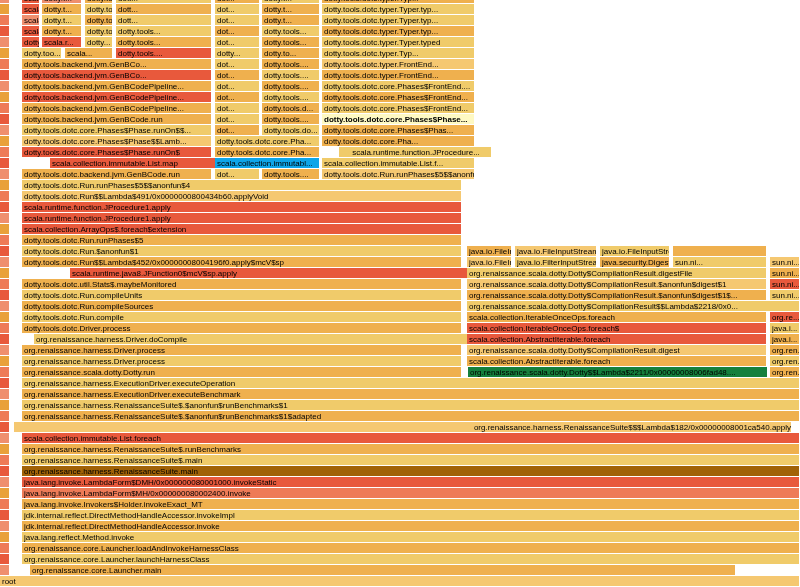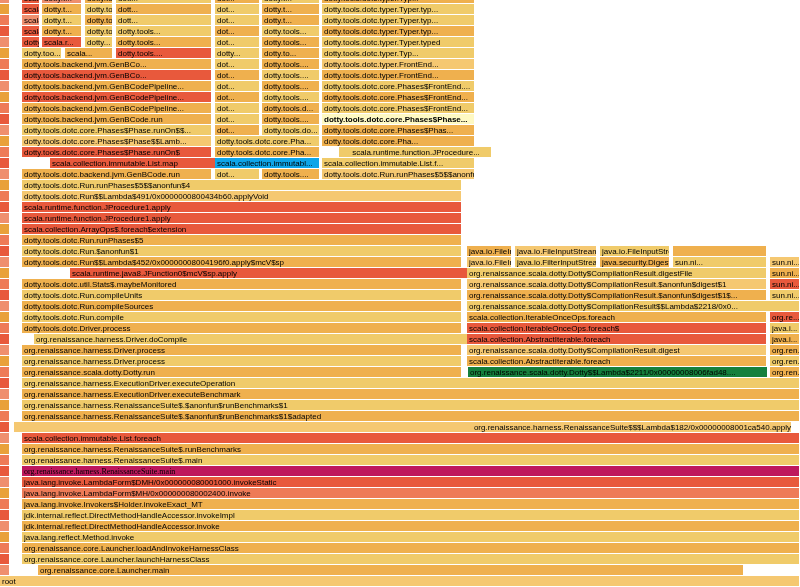--- a/index.html
+++ b/index.html
@@ -50,21 +50,21 @@
   }
 </style>
 </head>
 <body>
 
 <div id="flame">
     <div class="root-frame" style="left: 0px; top: 576px; width: 800px; background: rgb(245, 200, 113);"><span>root</span></div>
     <div class="frame" style="left: 0px; top: 565px; width: 10px; background: rgb(239, 143, 110);">
       <span></span>
     </div>
-    <div class="frame" style="left: 38px; top: 565px; width: 706px; background: rgb(239, 176, 78);">
+    <div class="frame" style="left: 30px; top: 565px; width: 706px; background: rgb(239, 176, 78);">
       <span>org.renaissance.core.Launcher.main</span>
     </div>
     <div class="frame" style="left: 0px; top: 554px; width: 10px; background: rgb(232, 89, 60);">
       <span></span>
     </div>
     <div class="frame" style="left: 22px; top: 554px; width: 778px; background: rgb(240, 203, 106);">
       <span>org.renaissance.core.Launcher.launchHarnessClass</span>
     </div>
     <div class="frame" style="left: 0px; top: 543px; width: 10px; background: rgb(238, 123, 87);">
       <span></span>
@@ -104,21 +104,21 @@
     </div>
     <div class="frame" style="left: 0px; top: 477px; width: 10px; background: rgb(239, 143, 110);">
       <span></span>
     </div>
     <div class="frame" style="left: 22px; top: 477px; width: 778px; background: rgb(232, 89, 60);">
       <span>java.lang.invoke.LambdaForm$DMH/0x000000080001000.invokeStatic</span>
     </div>
     <div class="frame" style="left: 0px; top: 466px; width: 10px; background: rgb(232, 89, 60);">
       <span></span>
     </div>
-    <div class="frame" style="left: 22px; top: 466px; width: 778px; background: #be185d; font-family: Liberation Serif, serif;">
+    <div class="frame" style="left: 22px; top: 466px; width: 778px; background: #a16207;">
       <span>org.renaissance.harness.RenaissanceSuite.main</span>
     </div>
     <div class="frame" style="left: 0px; top: 455px; width: 10px; background: rgb(238, 123, 87);">
       <span></span>
     </div>
     <div class="frame" style="left: 22px; top: 455px; width: 778px; background: rgb(240, 203, 106);">
       <span>org.renaissance.harness.RenaissanceSuite$.main</span>
     </div>
     <div class="frame" style="left: 0px; top: 444px; width: 10px; background: rgb(233, 161, 58);">
       <span></span>

